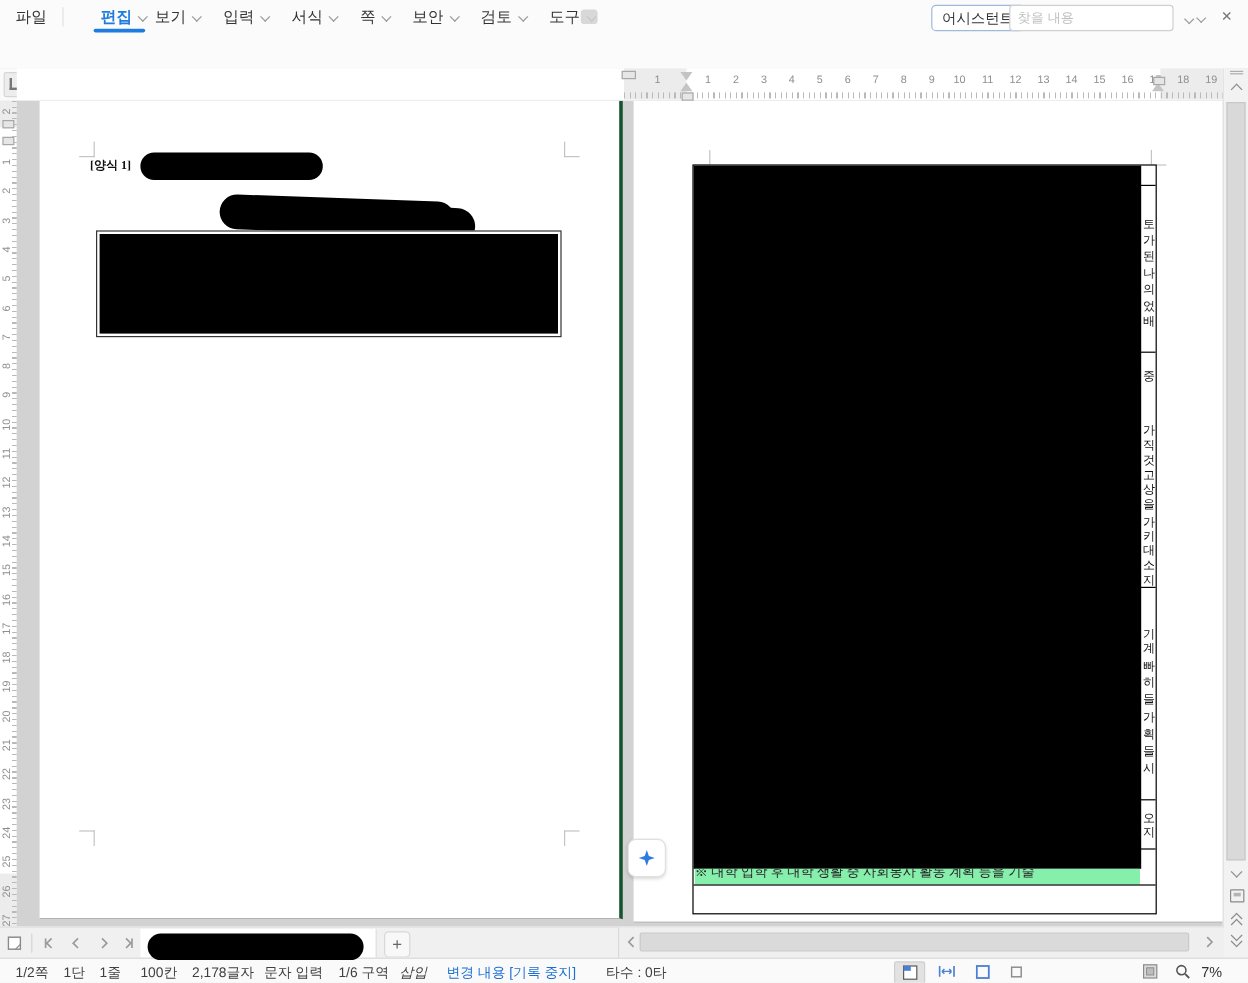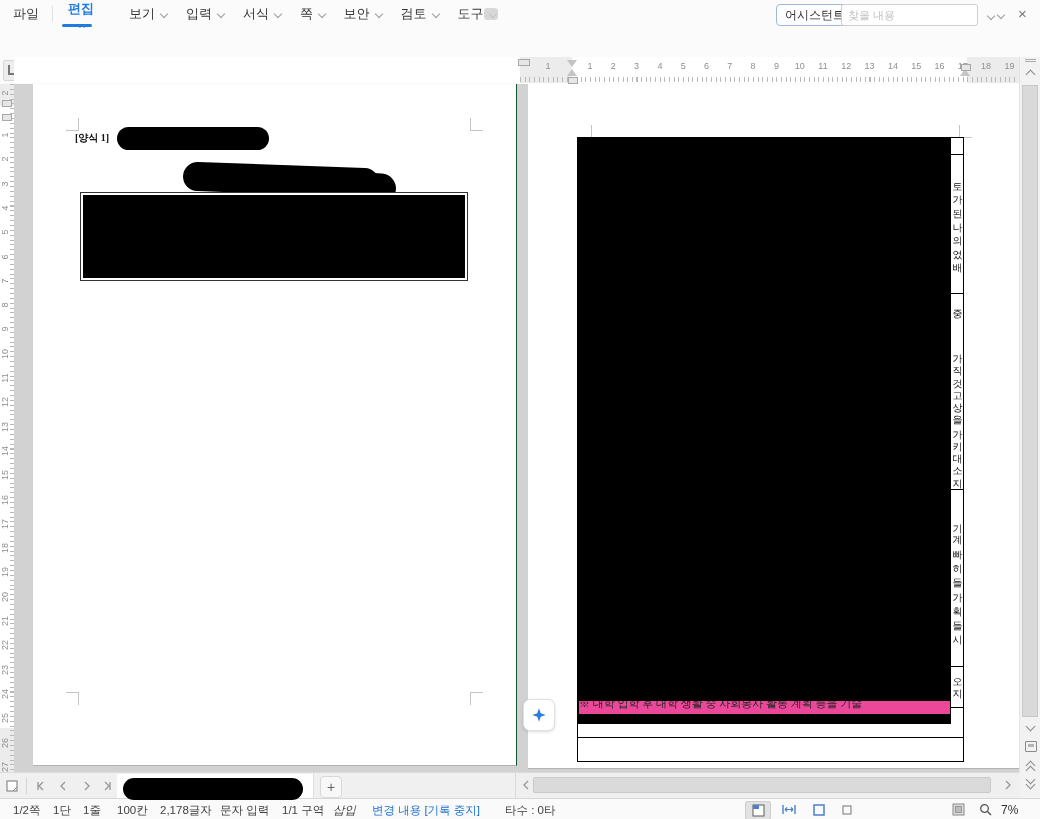--- a/index.html
+++ b/index.html
@@ -44,30 +44,30 @@
   .tri-d{width:0;height:0;border-left:5px solid transparent;border-right:5px solid transparent;border-top:7px solid #c4c4c4;}
   .tri-u{width:0;height:0;border-left:5px solid transparent;border-right:5px solid transparent;border-bottom:7px solid #c4c4c4;}
   #vruler{left:0;top:84px;width:14px;height:688px;background:#fff;border-right:1px solid #dcdcdc;}
   .rznv{position:absolute;left:0;width:14px;background:#ececec;}
   #vticks{position:absolute;right:0;top:0;width:4px;height:688px;
     background:repeating-linear-gradient(to bottom,#b9b9b9 0 1px,transparent 1px 4.86px);}
   .vnum{position:absolute;left:-2px;width:14px;text-align:center;font-size:9px;color:#8f8f8f;transform:rotate(-90deg);}
   .mrk{position:absolute;border:1px solid #a8a8a8;background:#e6e6e6;}
   
   #workspace{left:14px;top:84px;width:1005px;height:688px;background:#d2d2d2;overflow:hidden;}
-  .page{position:absolute;background:#fff;border-right:1px solid #14532d;border-bottom:1px solid #b2b2b2;}
+  .page{position:absolute;background:#fff;border-right:3px solid #14532d;border-bottom:1px solid #b2b2b2;}
   .cmk{position:absolute;width:12px;height:12px;}
   .redact{position:absolute;background:#000;}
   #formbox{position:absolute;left:47px;top:108px;width:386px;height:87px;border:1px solid #333;background:#fff;}
   #formbox .fill{position:absolute;left:2px;top:2px;right:2px;bottom:2px;background:#000;}
   #rtable{position:absolute;left:49px;top:53px;width:385px;height:623px;border:1px solid #000;background:#fff;}
   #rtable .main-redact{position:absolute;left:0;top:0;width:373px;height:586px;background:#000;}
   .sdiv{position:absolute;left:372px;width:13px;height:1px;background:#000;}
   .frag{position:absolute;left:374px;width:11px;font-family:"Liberation Serif",serif;font-size:10px;color:#111;text-align:center;}
-  #cliprow{position:absolute;left:1px;top:563px;width:371px;height:13px;overflow:hidden;background:#ec4899;}
+  #cliprow{position:absolute;left:1px;top:586px;width:371px;height:13px;overflow:hidden;background:#86efac;}
   #cliprow span{display:block;margin-top:-5px;font-family:"Liberation Serif",serif;font-size:11px;color:#222;white-space:nowrap;}
   #rowline{position:absolute;left:0;top:599px;width:385px;height:1px;background:#000;}
   #sparkle-btn{position:absolute;left:509px;top:615px;width:30px;height:30px;background:#fff;border:1px solid #e0e0e0;
     border-radius:7px;box-shadow:0 1px 3px rgba(0,0,0,.15);display:flex;align-items:center;justify-content:center;}
   
   #vscroll{left:1019px;top:57px;width:21px;height:741px;background:#f2f2f2;border-left:1px solid #e3e3e3;}
   #vthumb{position:absolute;left:2px;top:28px;width:16px;height:632px;background:#d9d9d9;border:1px solid #c8c8c8;box-sizing:border-box;}
   .sarrow{position:absolute;left:6px;width:9px;height:9px;}
   .sarrow::before{content:"";position:absolute;left:1px;width:6px;height:6px;border-right:1.4px solid #8a8a8a;border-bottom:1.4px solid #8a8a8a;}
   .up::before{transform:rotate(-135deg);top:3px;}
@@ -89,21 +89,21 @@
 <body>
 
 <div id="app">
 
   <div id="menubar" class="abs">
     <div class="menu-item" style="left:13px;">
       <span>파일</span>
     </div>
     <div class="vdiv" style="left:52px;top:6px;height:16px;"></div>
     <div id="menu-items">
-        <div class="menu-item active" style="left: 68px; flex-direction: column;">
+        <div class="menu-item active" style="left: 84px;">
           <span>편집</span>
           <span class="chev"></span>
           <span class="bar"></span>
         </div>
         <div class="menu-item" style="left: 129px;">
           <span>보기</span>
           <span class="chev"></span>
         </div>
         <div class="menu-item" style="left: 186px;">
           <span>입력</span>
@@ -498,21 +498,21 @@
   </div>
 
   <div id="statusbar" class="abs">
     <div id="status-items">
         <span class="stitem" style="left: 13px;">1/2쪽</span>
         <span class="stitem" style="left: 53px;">1단</span>
         <span class="stitem" style="left: 83px; text-align: center;">1줄</span>
         <span class="stitem" style="left: 117px;">100칸</span>
         <span class="stitem" style="left: 160px;">2,178글자</span>
         <span class="stitem" style="left: 220px;">문자 입력</span>
-        <span class="stitem" style="left: 282px;">1/1 구역</span>
+        <span class="stitem" style="left: 282px;">1/6 구역</span>
         <span class="stitem" style="left: 333px; font-style: italic;">삽입</span>
       </div>
     <span class="stitem" style="left:372px;color:#1a6fd4;">변경 내용 [기록 중지]</span>
     <span class="stitem" style="left:505px;">타수 : 0타</span>
     <span class="viewico sel" style="left:745px;">
       <svg width="13" height="13" viewBox="0 0 13 13">
         <rect x="1" y="1" width="11" height="11" fill="#fff" stroke="#5b5b5b"></rect>
         <rect x="1" y="1" width="6" height="4" fill="#4a7fd4"></rect>
         </svg>
       </span>

